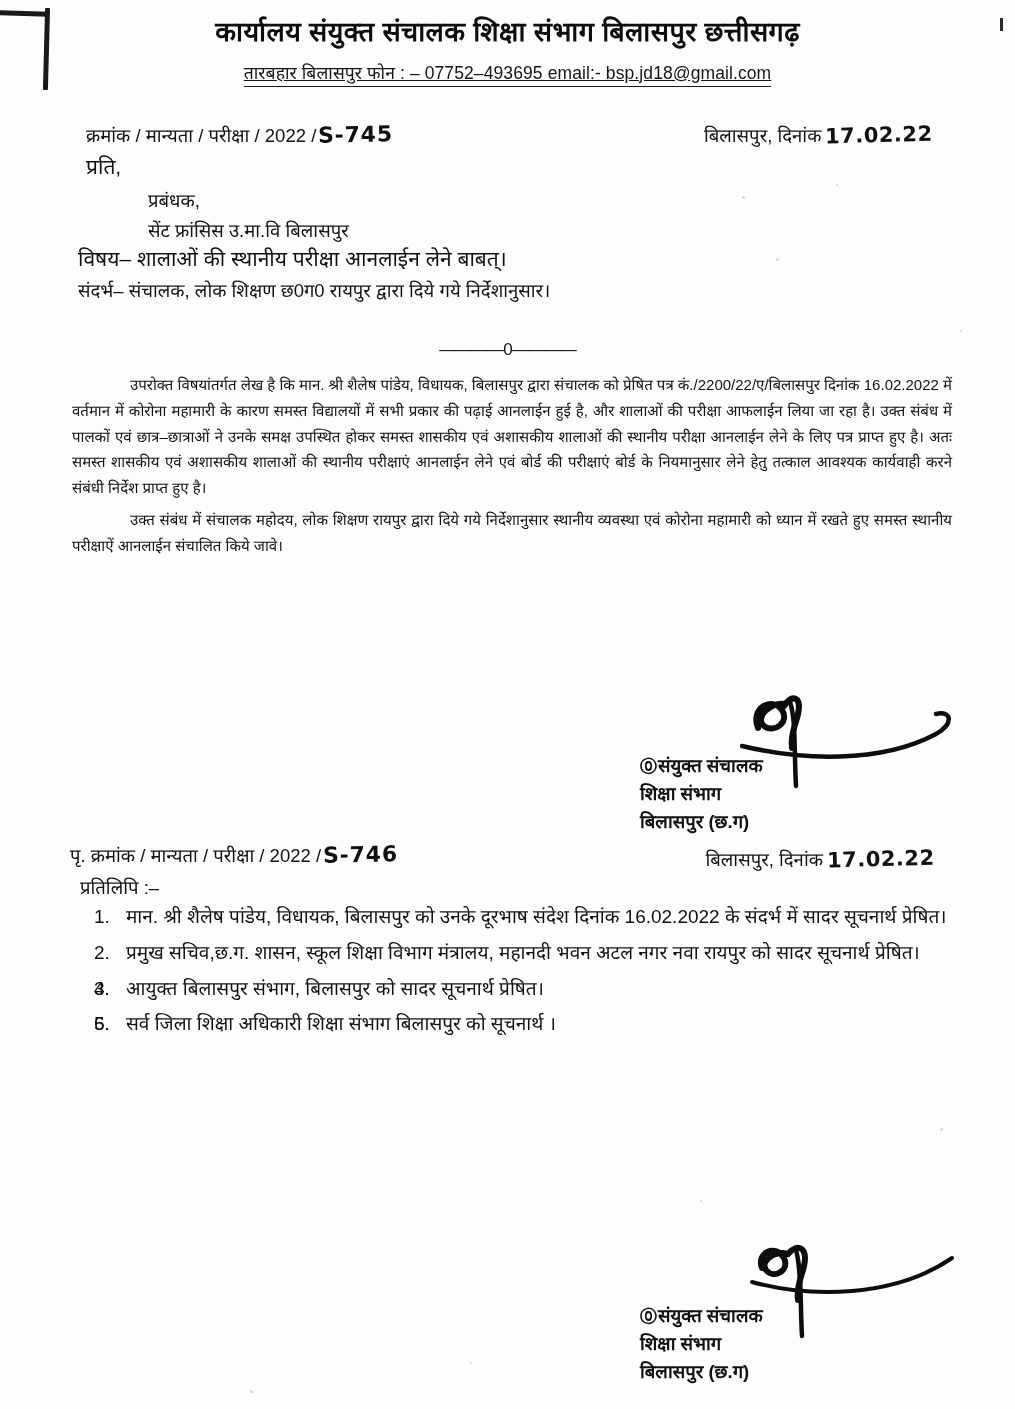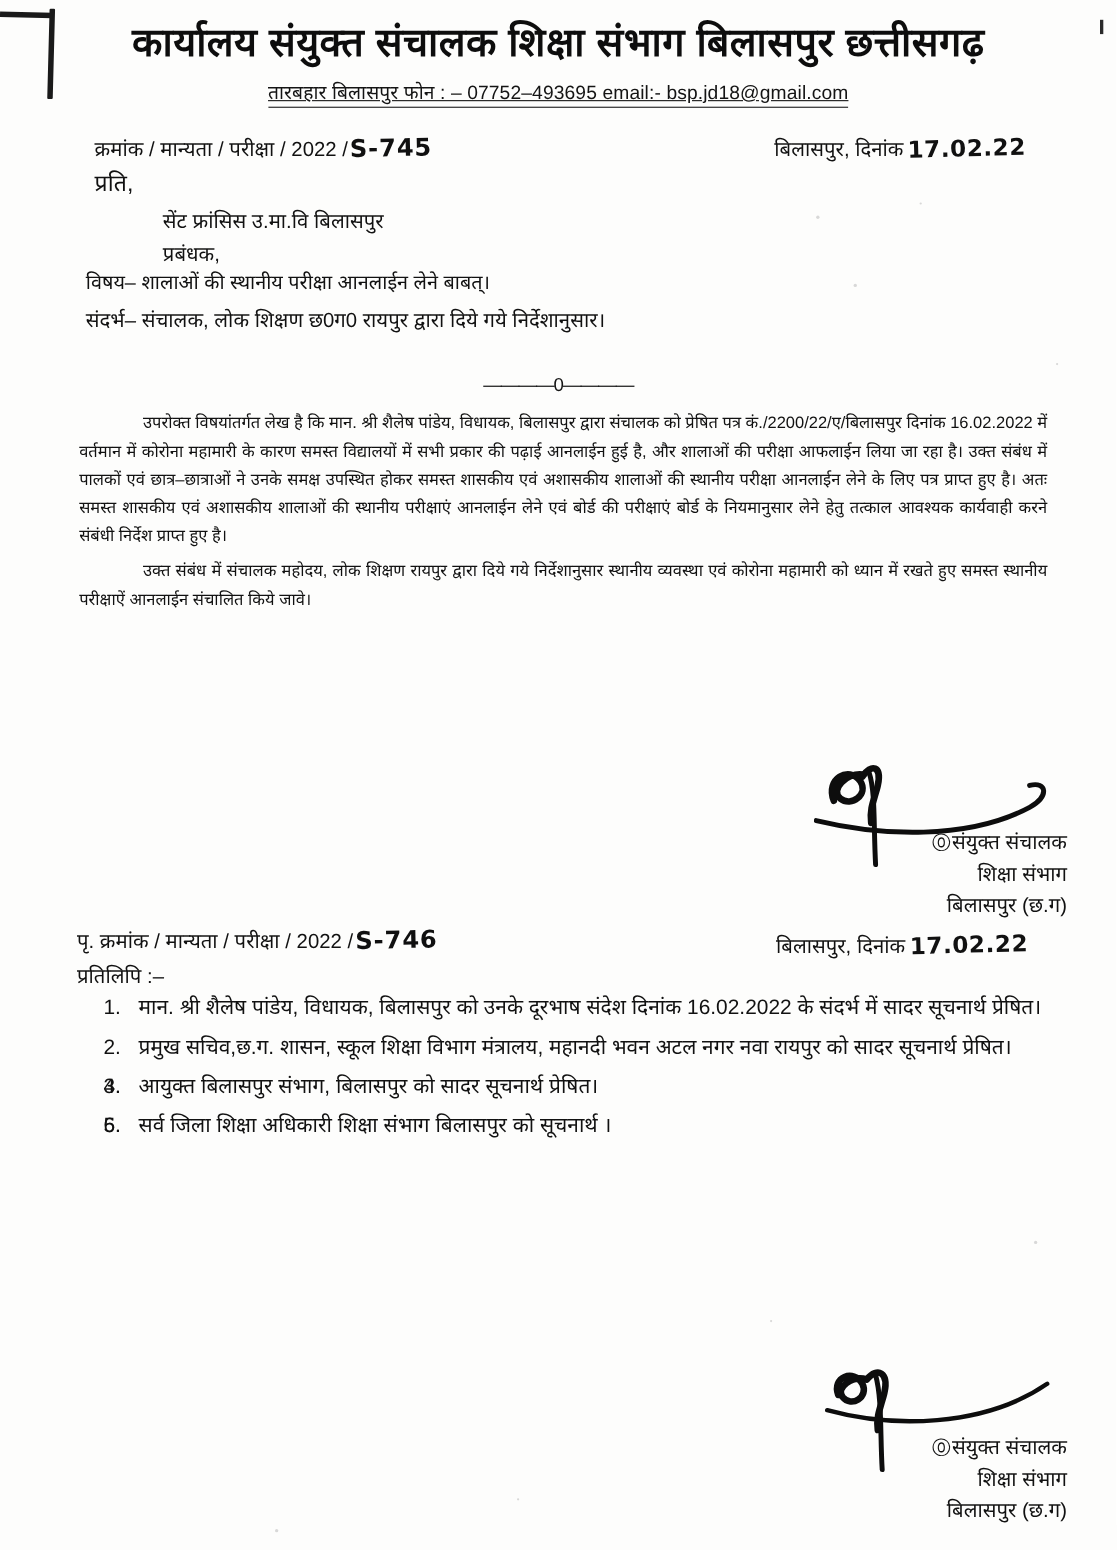--- a/index.html
+++ b/index.html
@@ -48,21 +48,21 @@
 
   
   .letterhead {
     position: absolute;
     left: 0;
     right: 0;
     top: 16px;
     text-align: center;
   }
   .office-title {
-    font-size: 36px;
+    font-size: 27px;
     font-weight: 700;
     letter-spacing: 0.4px;
     color: #0d0d0d;
     line-height: 1.25;
   }
   .contact-line {
     display: inline-block;
     margin-top: 10px;
     font-size: 17.5px;
     font-weight: 500;
@@ -120,21 +120,21 @@
     left: 148px;
     top: 186px;
     font-size: 18.5px;
     line-height: 1.62;
   }
 
   .subject-line {
     position: absolute;
     left: 78px;
     top: 244px;
-    font-size: 18px;
+    font-size: 21px;
   }
   .reference-line {
     position: absolute;
     left: 78px;
     top: 277px;
     font-size: 18.5px;
   }
 
   .divider {
     position: absolute;
@@ -157,23 +157,24 @@
     line-height: 1.72;
     text-align: justify;
     text-justify: inter-word;
   }
   .body-block p { margin: 0 0 2px 0; text-indent: 58px; }
   .body-block p.second { margin-top: 6px; }
 
   
   .sig-block {
     position: absolute;
-    text-align: right;
+    text-align: left;
     font-size: 18.5px;
     line-height: 1.52;
+    font-weight: bold;
   }
   .sig-1 { left: 640px; top: 752px; width: 330px; }
   .sig-2 { left: 640px; top: 1302px; width: 330px; }
   .sig-line { white-space: nowrap; }
   .sig-at {
     font-family: "DejaVu Sans", sans-serif;
     font-size: 17px;
     margin-right: 1px;
   }
   .sig-date-line {
@@ -194,21 +195,21 @@
   
   .ref2 {
     position: absolute;
     left: 70px;
     top: 842px;
     font-size: 18.5px;
     white-space: nowrap;
   }
   .copy-label {
     position: absolute;
-    left: 70px;
+    left: 80px;
     top: 874px;
     font-size: 18.5px;
   }
 
   
   .copy-list {
     position: absolute;
     left: 90px;
     width: 880px;
     top: 902px;
@@ -258,22 +259,22 @@
       <span>क्रमांक / मान्यता / परीक्षा / 2022 /</span><span class="hand">S-745</span>
     </div>
     <div class="date-block">
       <span>बिलासपुर, दिनांक</span><span class="hand-date">17.02.22</span>
     </div>
   </div>
 
   <div class="to-label">प्रति,</div>
 
   <div class="addressee">
+    <div>प्रबंधक,</div>
     <div>सेंट फ्रांसिस उ.मा.वि बिलासपुर</div>
-    <div>प्रबंधक,</div>
   </div>
 
   <div class="subject-line">
     <span>विषय–</span>
     <span>शालाओं की स्थानीय परीक्षा आनलाईन लेने बाबत्।</span>
   </div>
 
   <div class="reference-line">
     <span>संदर्भ–</span>
     <span>संचालक, लोक शिक्षण छ0ग0 रायपुर द्वारा दिये गये निर्देशानुसार।</span>

